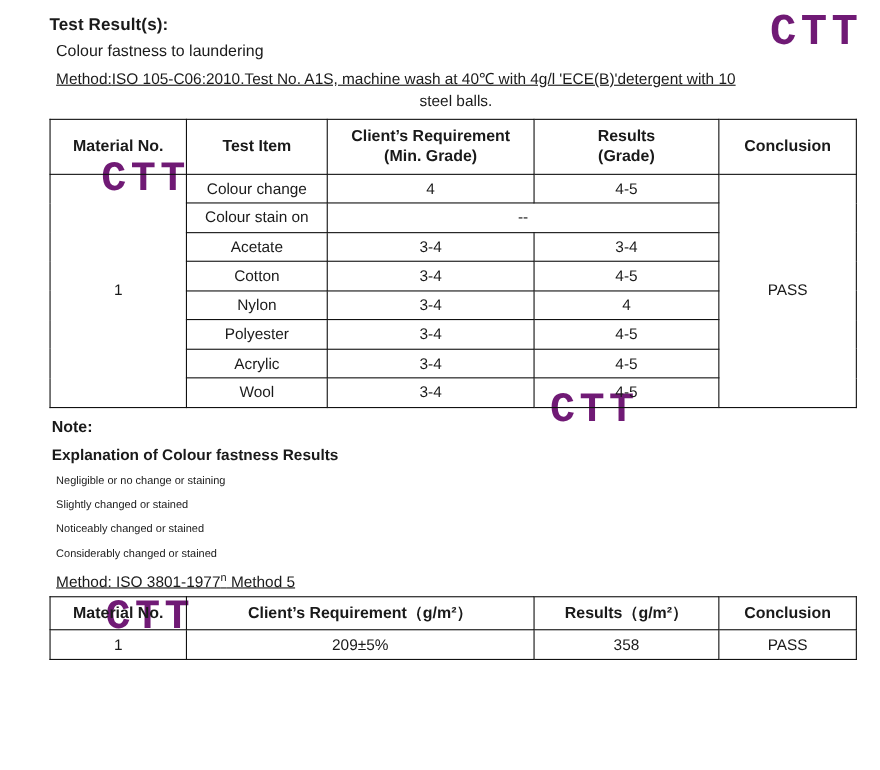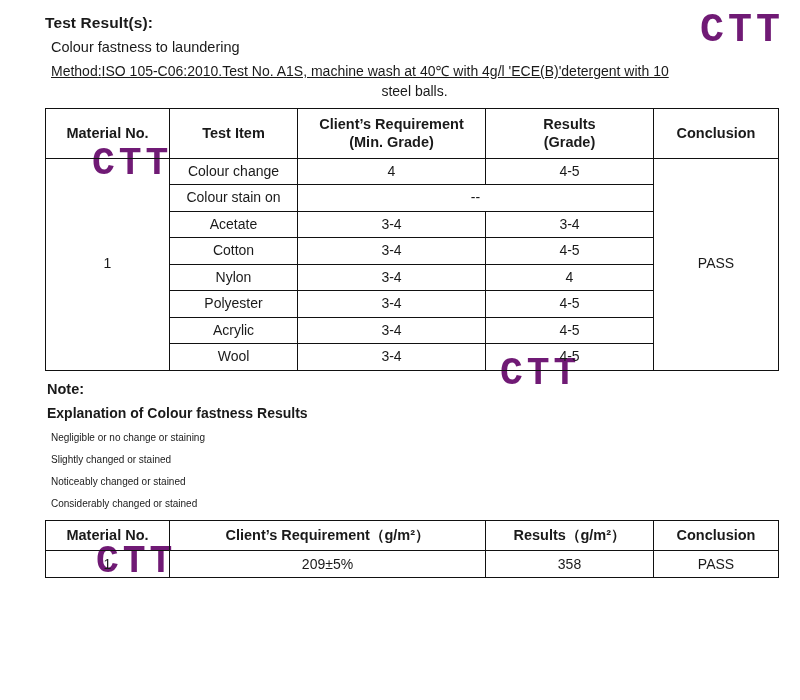--- a/index.html
+++ b/index.html
@@ -217,20 +217,21 @@
       </tbody>
     </table>
 
     <div class="note-title">Note:</div>
     <div class="note-head">Explanation of Colour fastness Results</div>
     <div class="note-line">Negligible or no change or staining</div>
     <div class="note-line">Slightly changed or stained</div>
     <div class="note-line">Noticeably changed or stained</div>
     <div class="note-line">Considerably changed or stained</div>
 
+    <div class="fabric-method"><span>Method: ISO 3801-1977</span><sup>n</sup><span> Method 5</span></div>
 
     <table class="grid2">
       <colgroup>
         <col style="width:124px">
         <col style="width:316px">
         <col style="width:168px">
         <col style="width:125px">
       </colgroup>
       <thead>
         <tr>

